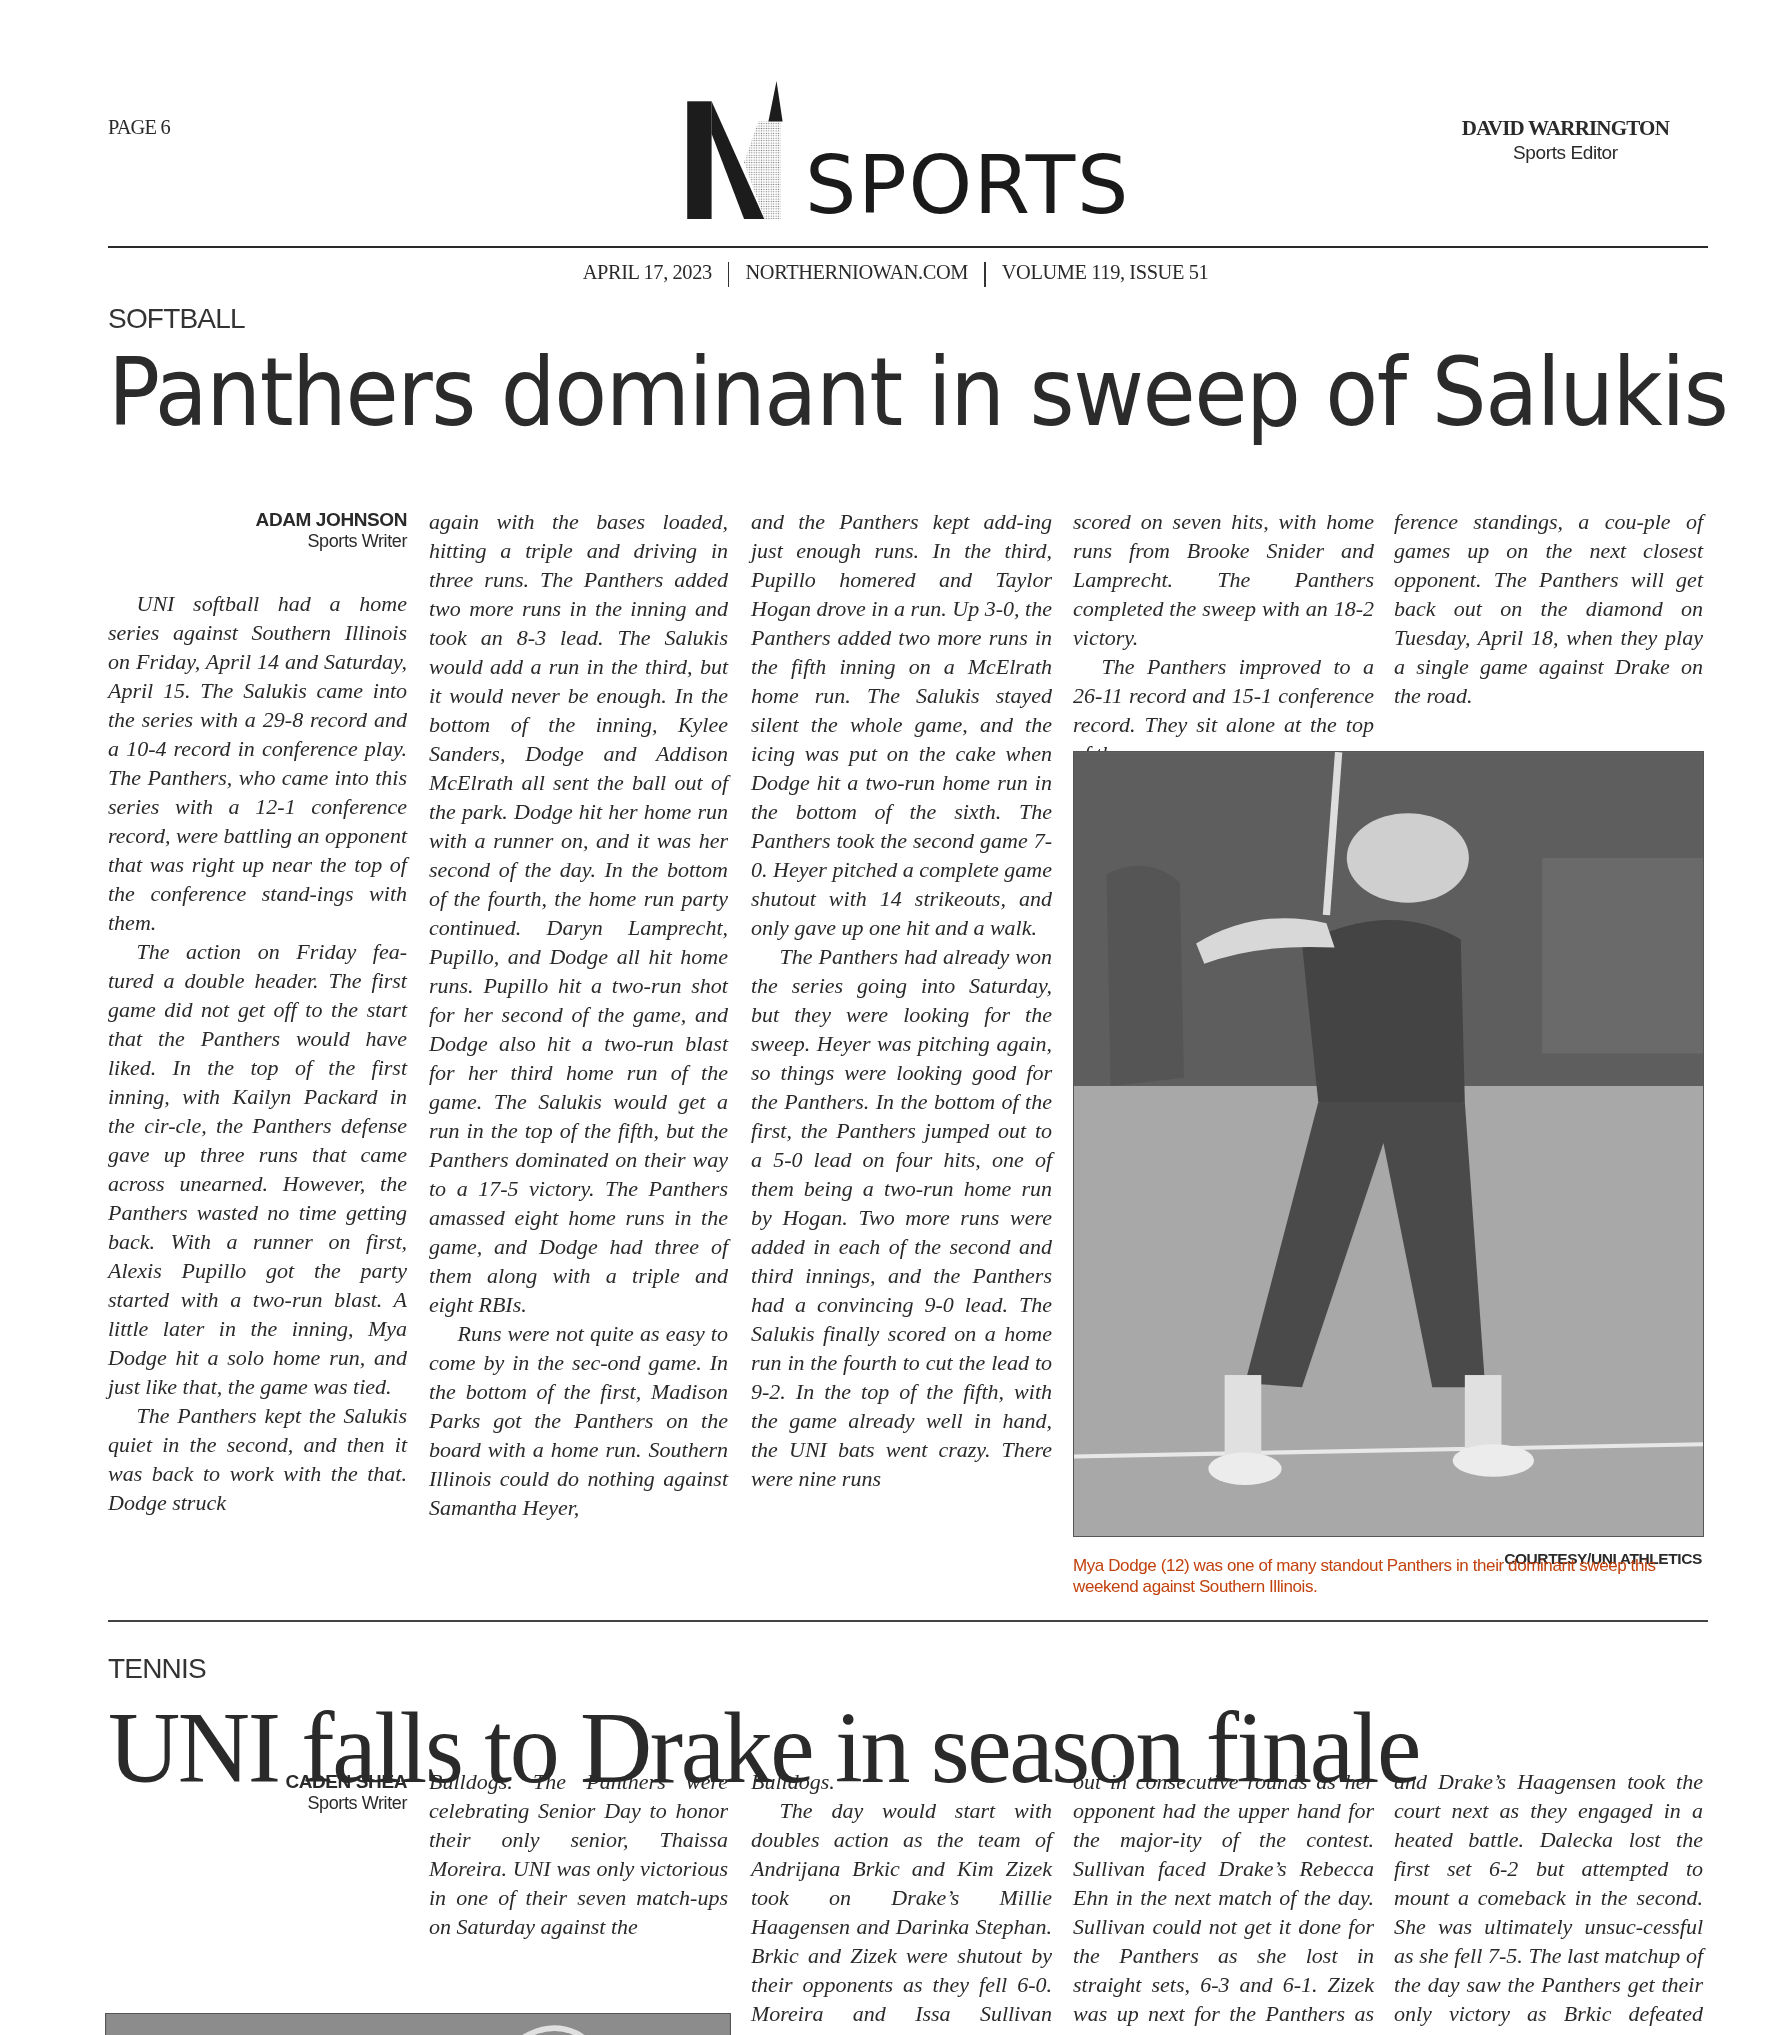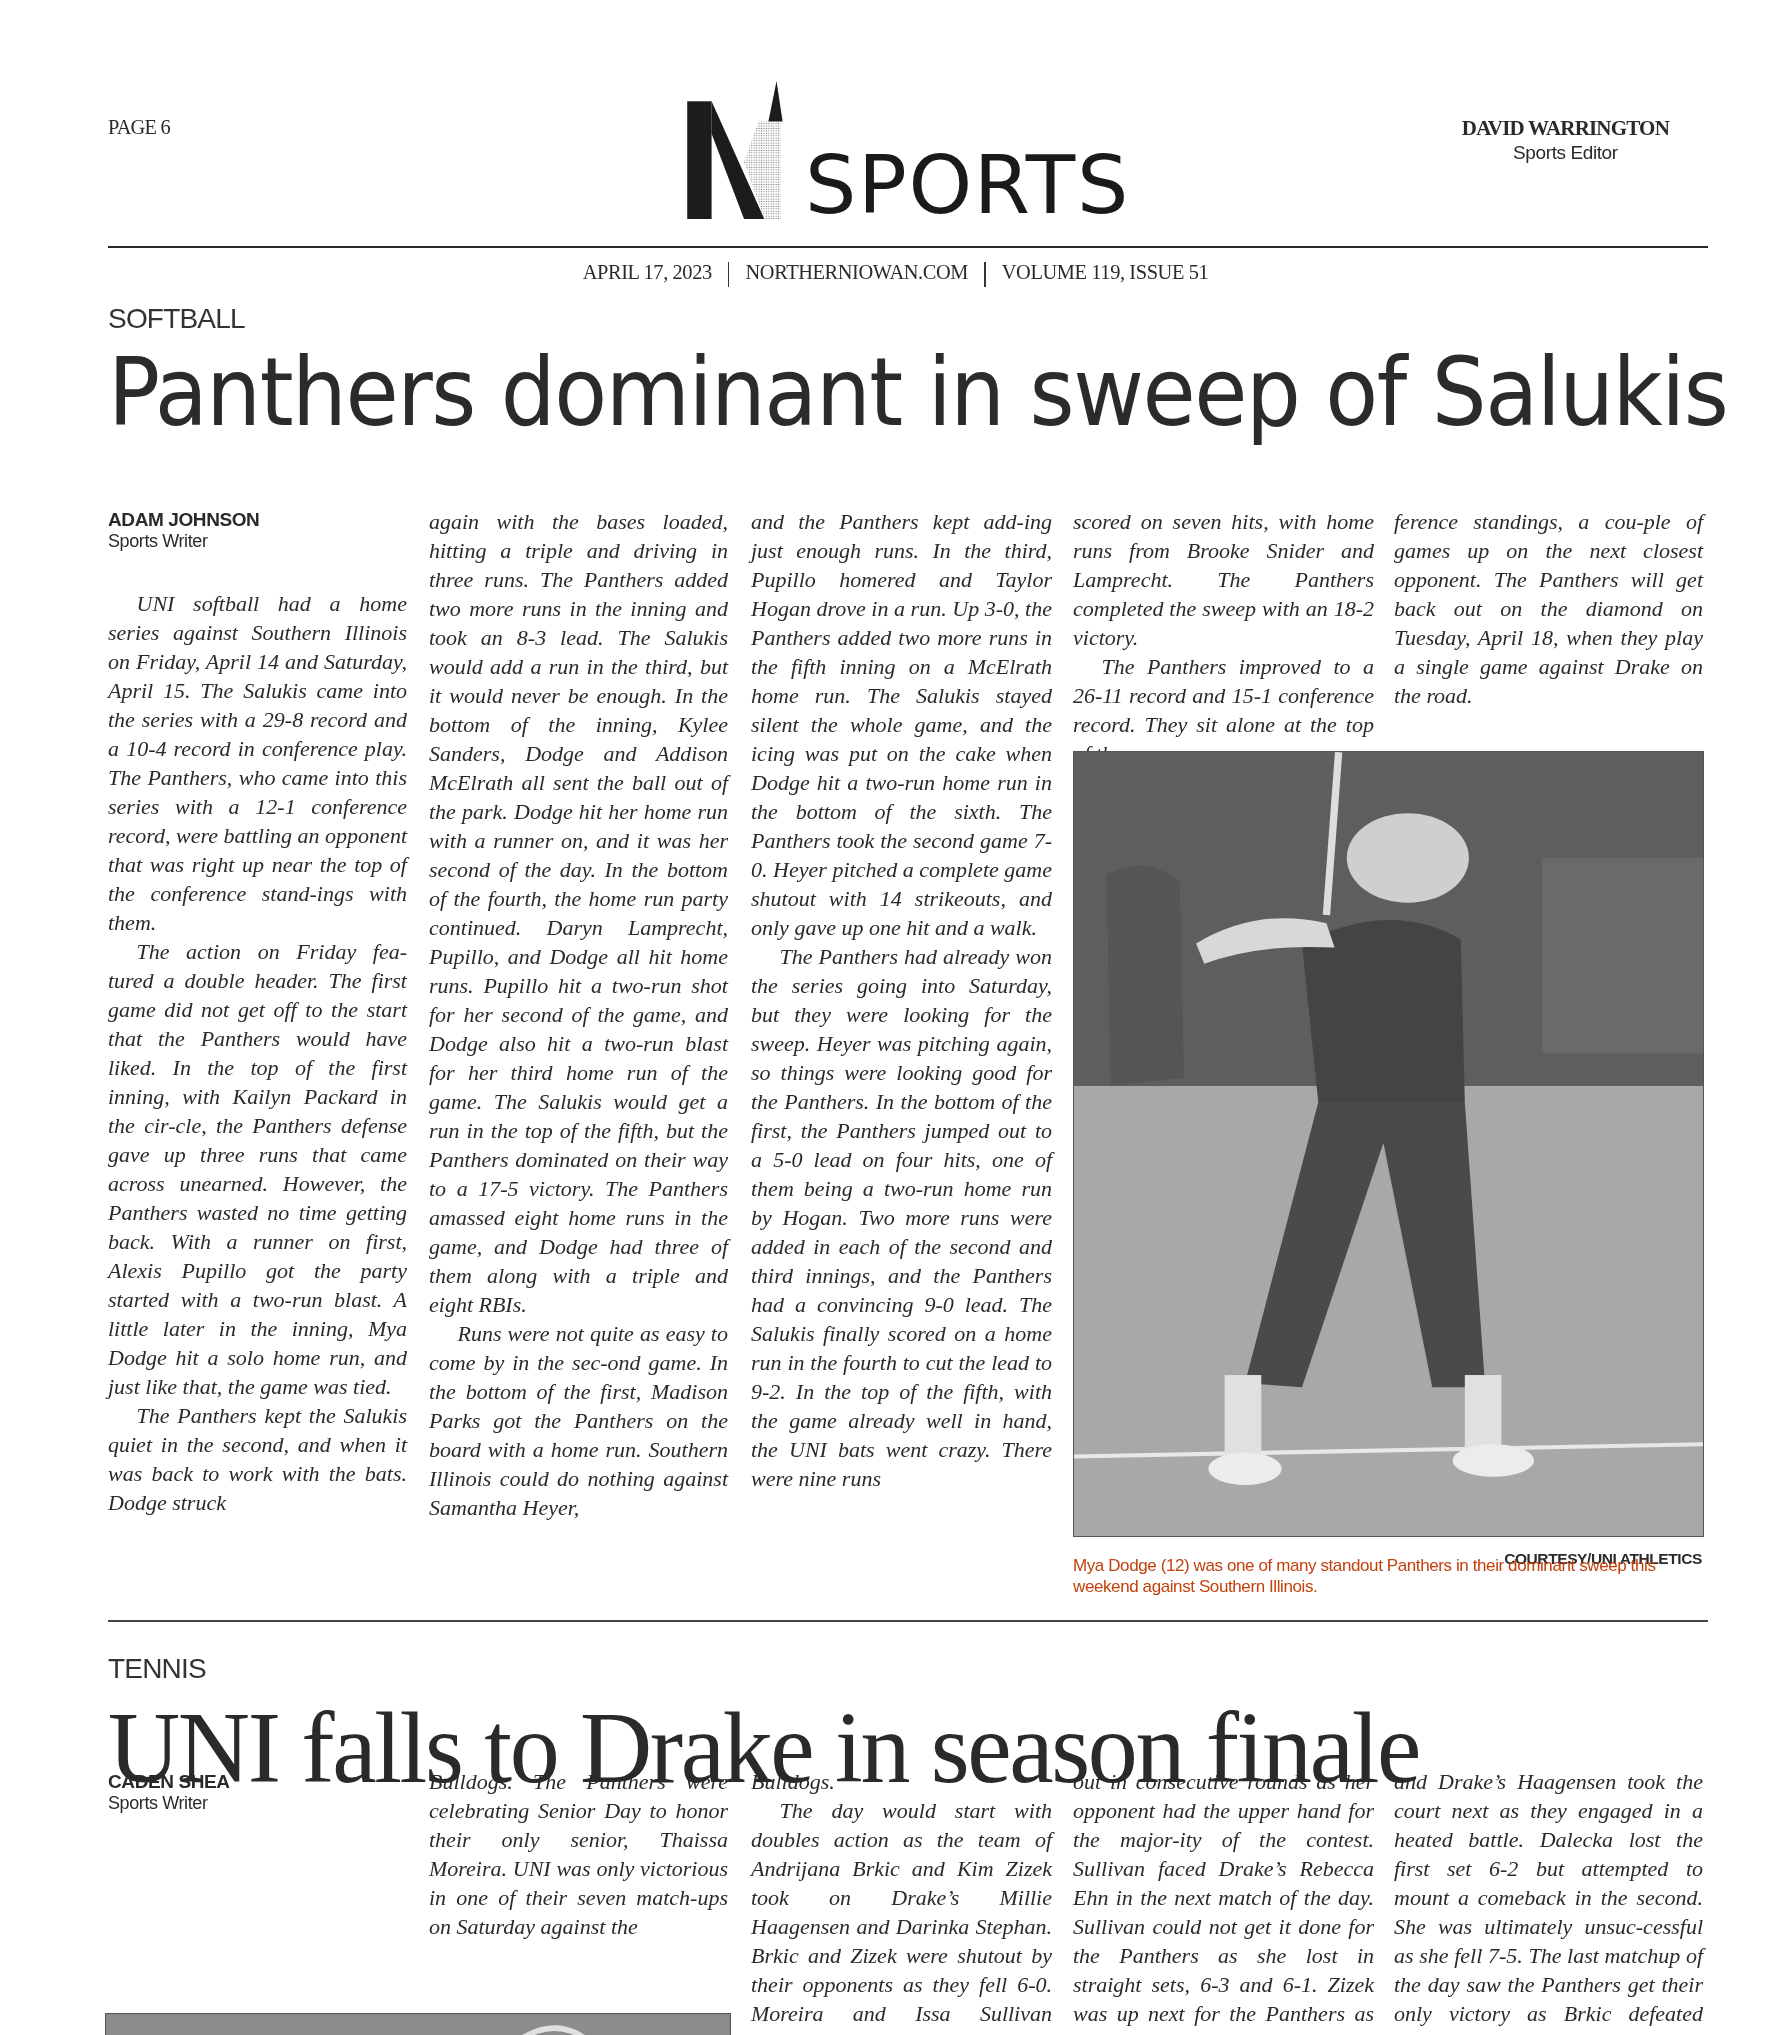--- a/index.html
+++ b/index.html
@@ -20,21 +20,21 @@
   .dateline { left: 0; width: 1791px; top: 261px; text-align: center; font-size: 20.4px; letter-spacing: -0.4px; }
   .dateline .sep { display: inline-block; width: 1.2px; height: 25px; background: #333; vertical-align: middle; margin: 0 16.3px; }
 
   .kicker { font-size: 28px; letter-spacing: -0.8px; color: #333; }
   .hed1 { left: 108px; top: 338px; font-size: 94px; letter-spacing: -1.6px; white-space: nowrap; color: #2b2b2b; font-family: "DejaVu Sans", sans-serif; transform: scaleX(0.92); transform-origin: left top; }
 
   
   .col { position: absolute; font-family: "Liberation Serif", "DejaVu Serif", serif; font-size: 22px; line-height: 29px; text-align: justify; color: #2a2a2a; hyphens: manual; }
   .col p { margin: 0; text-indent: 28.5px; font-style: italic; }
   .col p.noindent { text-indent: 0; }
-  .byline { }
+  .byline { text-align: right; }
   .byline .bname { font-family: "Liberation Sans", "DejaVu Sans", sans-serif; font-weight: bold; font-size: 19px; letter-spacing: -0.4px; line-height: 22px; }
   .byline .brole { font-family: "Liberation Sans", "DejaVu Sans", sans-serif; font-size: 18px; letter-spacing: -0.4px; line-height: 21px; }
 
   .photo { position: absolute; background: repeating-linear-gradient(0deg, rgba(0,0,0,0.06) 0 1.2px, rgba(255,255,255,0.0) 1.2px 2.4px), linear-gradient(180deg, #7b7b7b, #9a9a9a 45%, #b5b5b5); border: 1.2px solid #555; overflow: hidden; }
   .credit { position: absolute; text-align: right; font-family: "Liberation Sans", "DejaVu Sans", sans-serif; font-weight: bold; font-size: 15.5px; letter-spacing: -0.4px; margin-top: 15px; }
   .caption { position: absolute; font-family: "Liberation Sans", "DejaVu Sans", sans-serif; font-size: 17px; line-height: 21px; letter-spacing: -0.4px; color: #c2410c; }
   .section-rule { left: 108px; top: 1620px; width: 1600px; height: 2px; background: #444; }
   .hed2 { left: 108px; top: 1689px; font-family: "Liberation Serif", "DejaVu Serif", serif; font-size: 102px; letter-spacing: -2.4px; white-space: nowrap; color: #2a2a2a; transform: scaleX(0.98); transform-origin: left top; }
 </style>
 </head>
@@ -73,21 +73,21 @@
 <div class="abs hed1">Panthers dominant in sweep of Salukis</div>
 
 <div class="col" style="left:108px; top:509px; width:299px;">
   <div class="byline">
     <div class="bname">ADAM JOHNSON</div>
     <div class="brole">Sports Writer</div>
   </div>
   <div style="height:37px"></div>
   <p>UNI softball had a home series against Southern Illinois on Friday, April 14 and Saturday, April 15. The Salukis came into the series with a 29-8 record and a 10-4 record in conference play. The Panthers, who came into this series with a 12-1 conference record, were battling an opponent that was right up near the top of the conference stand-ings with them.</p>
   <p>The action on Friday fea-tured a double header. The first game did not get off to the start that the Panthers would have liked. In the top of the first inning, with Kailyn Packard in the cir-cle, the Panthers defense gave up three runs that came across unearned. However, the Panthers wasted no time getting back. With a runner on first, Alexis Pupillo got the party started with a two-run blast. A little later in the inning, Mya Dodge hit a solo home run, and just like that, the game was tied.</p>
-  <p>The Panthers kept the Salukis quiet in the second, and when it was back to work with the bats. Dodge struck</p>
+  <p>The Panthers kept the Salukis quiet in the second, and then it was back to work with the that. Dodge struck</p>
 </div>
 
 <div class="col" style="left:429px; top:507px; width:299px;">
   <p class="noindent">again with the bases loaded, hitting a triple and driving in three runs. The Panthers added two more runs in the inning and took an 8-3 lead. The Salukis would add a run in the third, but it would never be enough. In the bottom of the inning, Kylee Sanders, Dodge and Addison McElrath all sent the ball out of the park. Dodge hit her home run with a runner on, and it was her second of the day. In the bottom of the fourth, the home run party continued. Daryn Lamprecht, Pupillo, and Dodge all hit home runs. Pupillo hit a two-run shot for her second of the game, and Dodge also hit a two-run blast for her third home run of the game. The Salukis would get a run in the top of the fifth, but the Panthers dominated on their way to a 17-5 victory. The Panthers amassed eight home runs in the game, and Dodge had three of them along with a triple and eight RBIs.</p>
   <p>Runs were not quite as easy to come by in the sec-ond game. In the bottom of the first, Madison Parks got the Panthers on the board with a home run. Southern Illinois could do nothing against Samantha Heyer,</p>
 </div>
 
 <div class="col" style="left:751px; top:507px; width:301px;">
   <p class="noindent">and the Panthers kept add-ing just enough runs. In the third, Pupillo homered and Taylor Hogan drove in a run. Up 3-0, the Panthers added two more runs in the fifth inning on a McElrath home run. The Salukis stayed silent the whole game, and the icing was put on the cake when Dodge hit a two-run home run in the bottom of the sixth. The Panthers took the second game 7-0. Heyer pitched a complete game shutout with 14 strikeouts, and only gave up one hit and a walk.</p>
   <p>The Panthers had already won the series going into Saturday, but they were looking for the sweep. Heyer was pitching again, so things were looking good for the Panthers. In the bottom of the first, the Panthers jumped out to a 5-0 lead on four hits, one of them being a two-run home run by Hogan. Two more runs were added in each of the second and third innings, and the Panthers had a convincing 9-0 lead. The Salukis finally scored on a home run in the fourth to cut the lead to 9-2. In the top of the fifth, with the game already well in hand, the UNI bats went crazy. There were nine runs</p>

